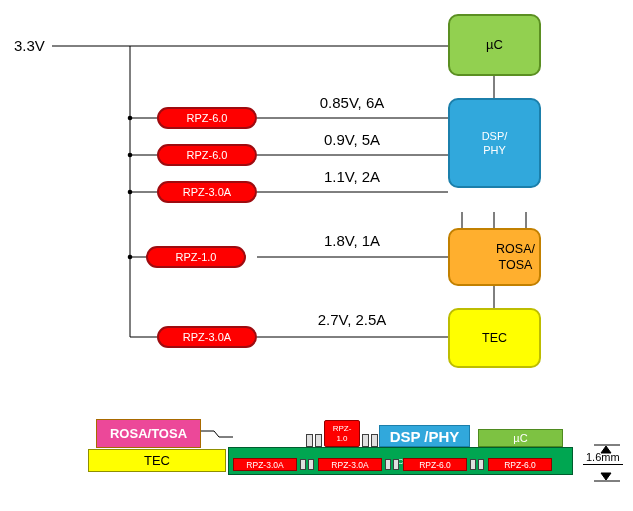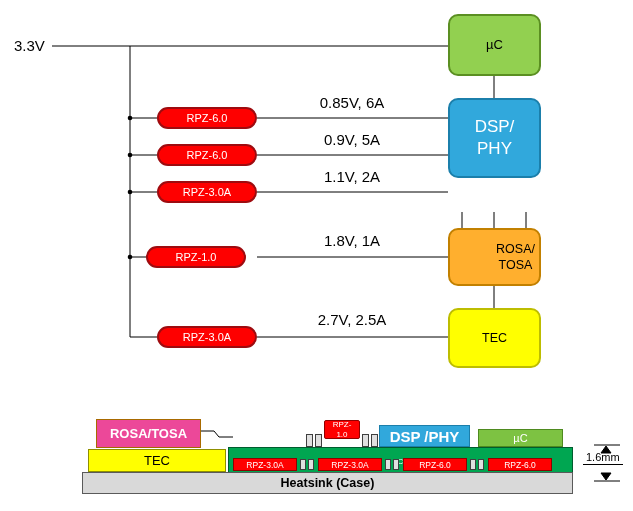--- a/index.html
+++ b/index.html
@@ -8,30 +8,30 @@
   .wires { position:absolute; left:0; top:0; width:633px; height:511px; pointer-events:none; }
 
   
   .supply { position:absolute; left:14px; top:37px; font-size:15px; }
   .reg { position:absolute; width:100px; height:22px; background:#FE0000; border:2px solid #9E0B0F;
          border-radius:11px; color:#fff; font-size:11px; display:flex; align-items:center; justify-content:center; }
   .rail { position:absolute; left:282px; width:140px; text-align:center; font-size:15px; }
   .node { position:absolute; left:448px; width:93px; display:flex; align-items:center; justify-content:center;
           text-align:center; border-radius:10px; white-space:pre-line; line-height:1.3; }
   .node.uc   { top:14px;  height:62px;  background:#92D050; border:2px solid #5B8F22; font-size:13px; }
-  .node.dsp  { top:98px;  height:80px; background:#31A8DC; border:2px solid #1B7FAB; color:#fff; font-size:17px; }
+  .node.dsp  { top:98px;  height:90px; background:#31A8DC; border:2px solid #1B7FAB; color:#fff; font-size:11px; }
   .node.rosa { top:228px; height:58px;  background:#FFAF2E; border:2px solid #C28000; font-size:12.5px;padding-left:42px; }
   .node.tec  { top:308px; height:60px;  background:#FFFF00; border:2px solid #BDBD00; font-size:12.5px; }
 
   
   .b { position:absolute; display:flex; align-items:center; justify-content:center; text-align:center; }
   .b-rosa  { left:96px;  top:419px; width:105px; height:29px; background:#ec4899; border:1px solid #A86A00; color:#fff; font-size:13px; font-weight:bold; }
   .b-tec   { left:88px;  top:449px; width:138px; height:23px; background:#FFFF00; border:1px solid #8F8F00; font-size:13px; }
   .b-laser { left:233px; top:425px; width:69px;  height:22px; background:#3F3F3F; color:#fff; font-size:10px; }
-  .b-rpzsm { left:324px; top:420px; width:36px;  height:19px; background:#FE0000; border:1px solid #8F0000; border-radius:2px;
+  .b-rpzsm { left:324px; top:420px; width:36px;  height:27px; background:#FE0000; border:1px solid #8F0000; border-radius:2px;
              color:#fff; font-size:8px; line-height:1.25; white-space:pre-line; }
   .b-dsp   { left:379px; top:425px; width:91px;  height:22px; background:#31A8DC; border:1px solid #1B7FAB; color:#fff; font-size:15px; font-weight:bold; }
   .b-uc    { left:478px; top:429px; width:85px;  height:18px; background:#7DC242; border:1px solid #4E8A1F; color:#fff; font-size:11px; }
   .b-pcb   { left:228px; top:447px; width:345px; height:28px; background:#00A651; border:1px solid #005C2E; color:#fff; font-size:7.5px; }
   .b-heat  { left:82px;  top:472px; width:491px; height:22px; background:#D9D9D9; border:1px solid #5A5A5A; font-size:12.5px; font-weight:bold; }
   .b-reg   { position:absolute; top:458px; height:13px; background:#FE0000; border:1px solid #8F0000; color:#fff; font-size:8.5px;
              display:flex; align-items:center; justify-content:center; }
   .chip    { position:absolute; background:#E0E0E0; border:1px solid #3F3F3F; }
   .dim-label { position:absolute; left:583px; top:451px; font-size:11px; border-bottom:1.5px solid #000; padding:0 3px 1px; }
 </style>
@@ -104,17 +104,16 @@
   <div class="chip" style="left:300px; top:459px; width:6px; height:11px;"></div>
   <div class="chip" style="left:308px; top:459px; width:6px; height:11px;"></div>
   <div class="b-reg" style="left:318px; width:64px;">RPZ-3.0A</div>
   <div class="chip" style="left:385px; top:459px; width:6px; height:11px;"></div>
   <div class="chip" style="left:393px; top:459px; width:6px; height:11px;"></div>
   <div class="b-reg" style="left:403px; width:64px;">RPZ-6.0</div>
   <div class="chip" style="left:470px; top:459px; width:6px; height:11px;"></div>
   <div class="chip" style="left:478px; top:459px; width:6px; height:11px;"></div>
   <div class="b-reg" style="left:488px; width:64px;">RPZ-6.0</div>
 
-  <div class="b b-heat">Heatsink (Case)</div>
 
   <div class="dim-label">1.6mm</div>
 
 </div>
 
 </body></html>

